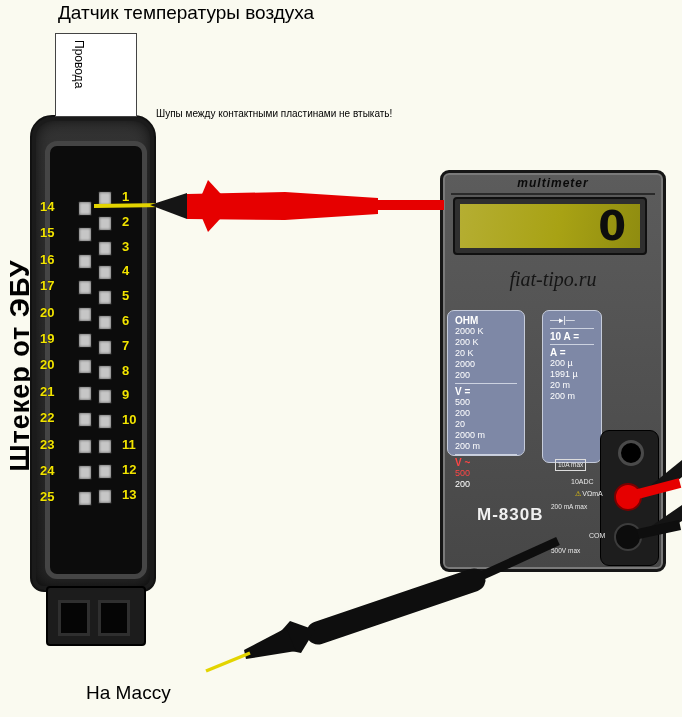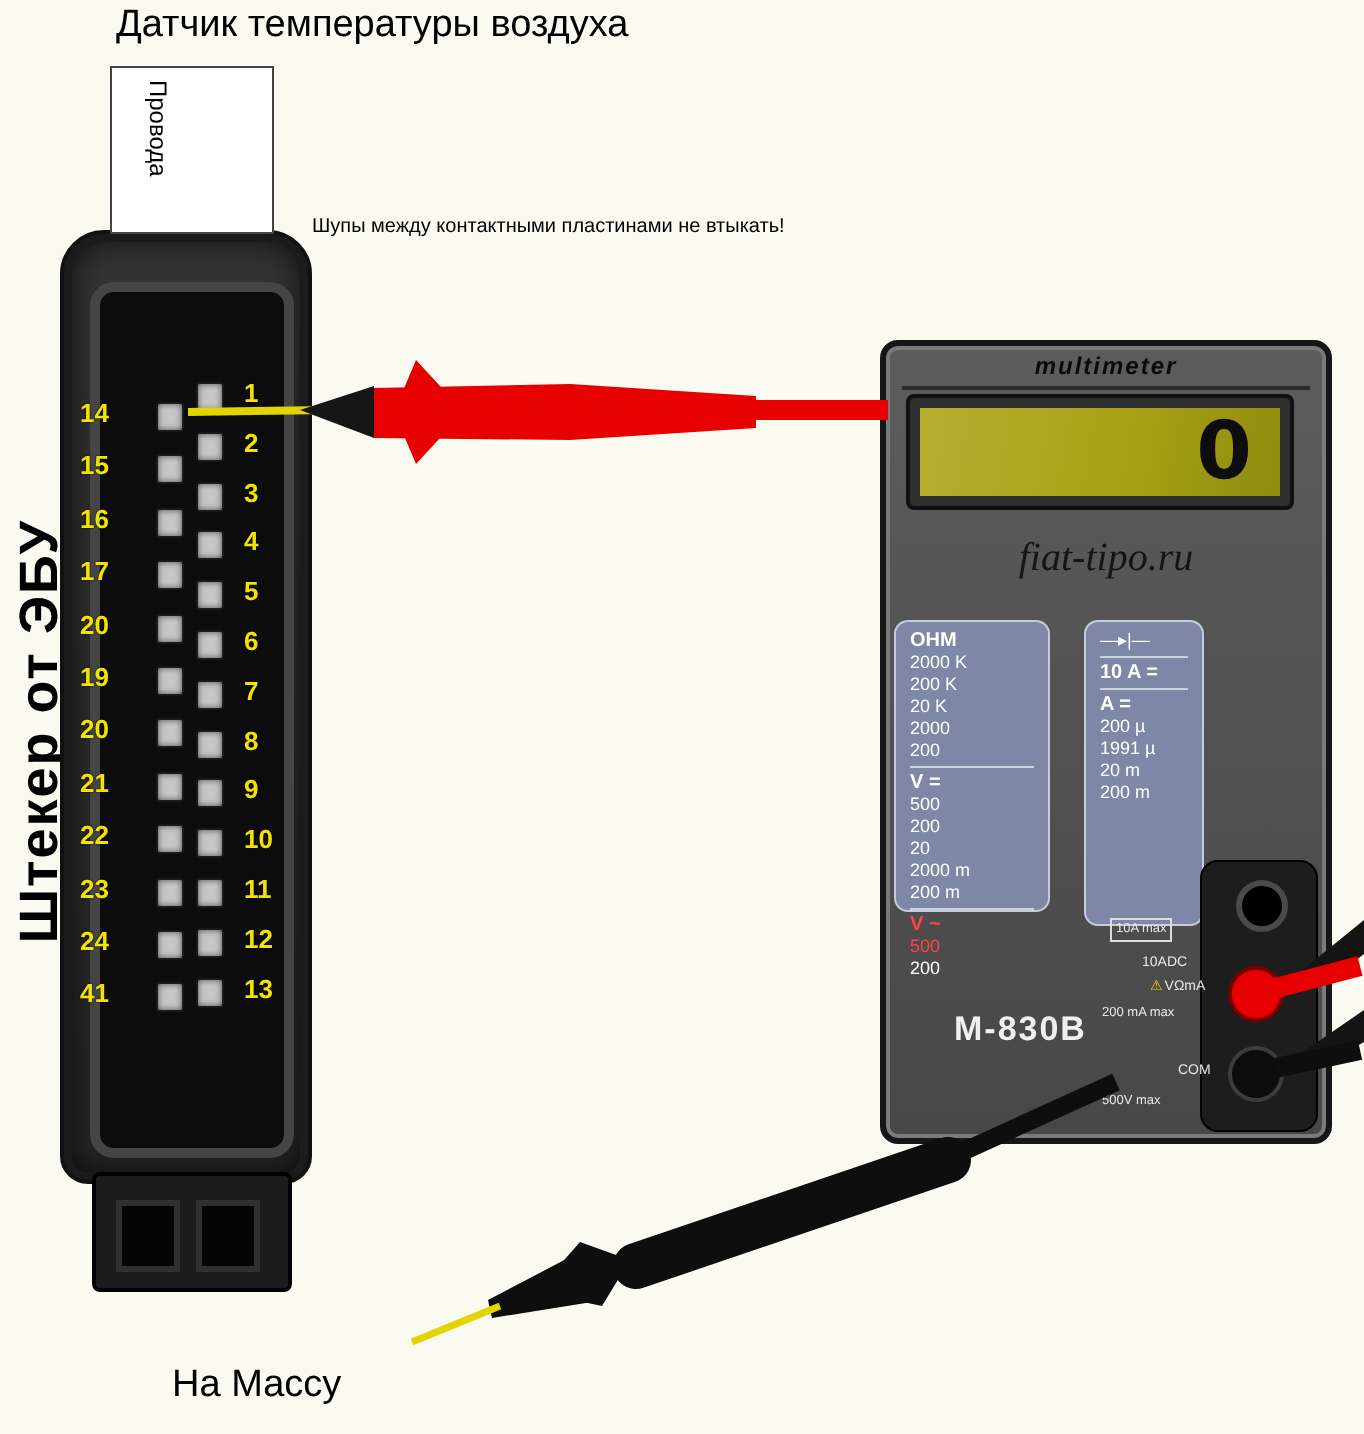--- a/index.html
+++ b/index.html
@@ -224,21 +224,21 @@
       </div>
       <div class="pin-row pr-left" style="--i: 9;">
         <span class="pin-num">23</span>
         <div class="pin"></div>
       </div>
       <div class="pin-row pr-left" style="--i: 10;">
         <span class="pin-num">24</span>
         <div class="pin"></div>
       </div>
       <div class="pin-row pr-left" style="--i: 11;">
-        <span class="pin-num">41</span>
+        <span class="pin-num">25</span>
         <div class="pin"></div>
       </div>
   </div>
 
   <div class="abs latch">
     <div class="tab t1"></div>
     <div class="tab t2"></div>
   </div>
 
   <div class="abs meter">

